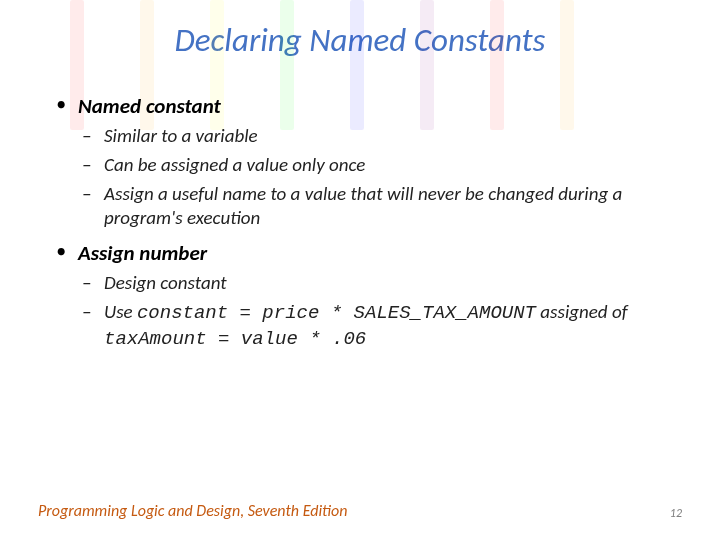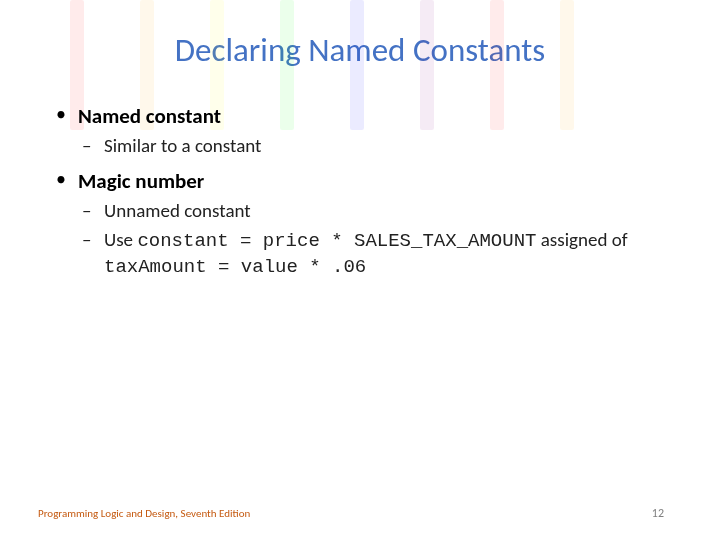--- a/index.html
+++ b/index.html
@@ -7,22 +7,23 @@
     width: 720px;
     height: 540px;
     font-family: Calibri, Arial, sans-serif;
     background: #ffffff;
     position: relative;
     overflow: hidden;
   }
   .slide {
     width: 100%;
     height: 100%;
-    padding: 30px 50px 40px 50px;
+    padding: 20px 50px 40px 50px;
     position: relative;
+    font-style: italic;
   }
   .title {
     color: #4472C4;
     font-size: 33px;
     font-weight: 400;
     text-align: center;
     margin-bottom: 32px;
   }
   ul.top { list-style: none; }
   ul.top > li {
@@ -62,26 +63,26 @@
     color: #222;
   }
   .mono {
     font-family: "Courier New", Courier, monospace;
   }
   .footer-left {
     position: absolute;
     bottom: 20px;
     left: 38px;
     color: #C55A11;
-    font-size: 11px;
+    font-size: 16px;
   }
   .footer-right {
     position: absolute;
     bottom: 20px;
-    right: 56px;
+    right: 38px;
     color: #7F7F7F;
     font-size: 12px;
   }
   .bgstripe {
     position: absolute;
     top: 0;
     width: 14px;
     height: 130px;
     opacity: 0.08;
     border-radius: 2px;
@@ -100,27 +101,29 @@
   <div class="bgstripe" style="left:420px;background:#800080"></div>
   <div class="bgstripe" style="left:490px;background:#ff0000"></div>
   <div class="bgstripe" style="left:560px;background:#ffa500"></div>
 
   <h1 class="title">Declaring Named Constants</h1>
 
   <ul class="top">
     <li>
       <span class="lvl1">Named constant</span>
       <ul class="sub">
-        <li>Similar to a constant</li>
+        <li>Similar to a variable</li>
+        <li>Can be assigned a value only once</li>
+        <li>Assign a useful name to a value that will never be changed during a program's execution</li>
       </ul>
     </li>
     <li>
-      <span class="lvl1">Magic number</span>
+      <span class="lvl1">Assign number</span>
       <ul class="sub">
-        <li>Unnamed constant</li>
+        <li>Design constant</li>
         <li>
           <span>Use </span><span class="mono">constant = price * SALES_TAX_AMOUNT</span><span> assigned of </span><span class="mono">taxAmount = value * .06</span>
         </li>
       </ul>
     </li>
   </ul>
 
   <div class="footer-left">Programming Logic and Design, Seventh Edition</div>
   <div class="footer-right">12</div>
 </div>

